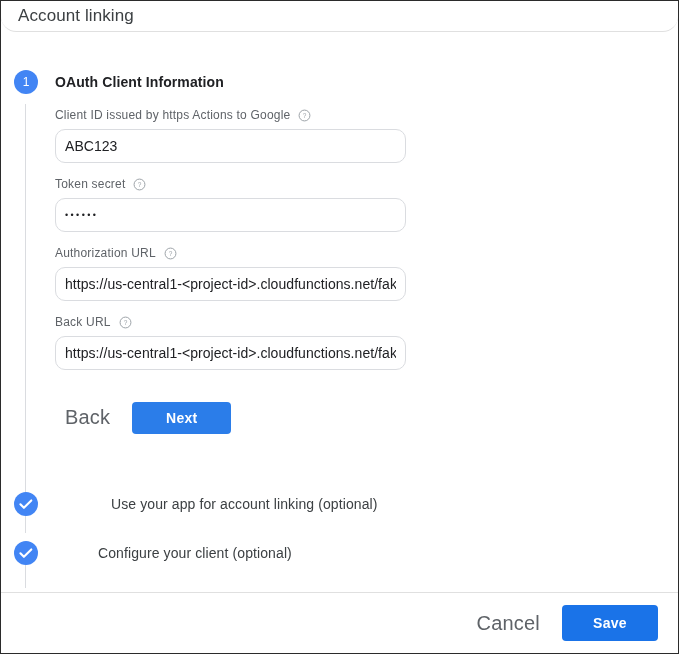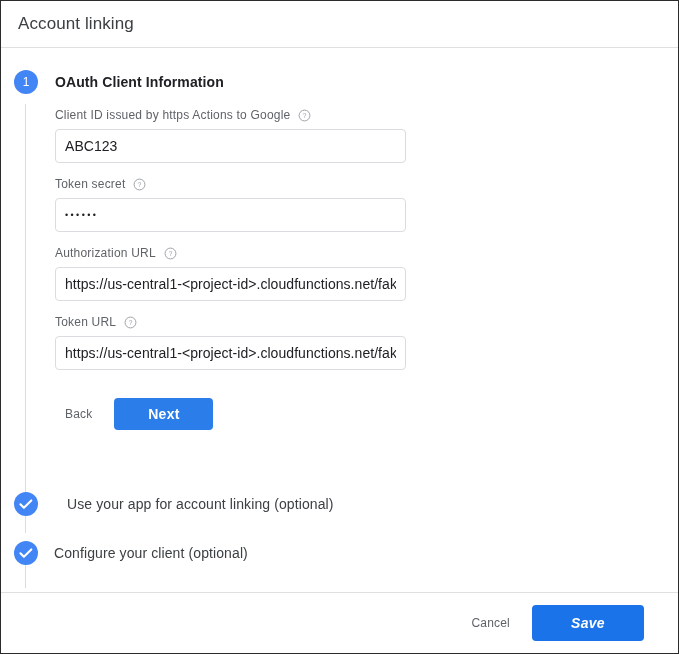--- a/index.html
+++ b/index.html
@@ -20,25 +20,26 @@
     border: 1px solid #2b2b2b;
     background: #ffffff;
     overflow: hidden;
   }
 
   
   .dialog-header {
     position: absolute;
     left: 0; top: 0;
     width: 677px;
-    height: 47px;
+    height: 31px;
     box-sizing: border-box;
     border-bottom: 1px solid #e0e0e0;
     display: flex;
     align-items: center;
+    border-radius: 20px;
   }
   .dialog-title {
     margin-left: 17px;
     font-size: 17px;
     color: #3c4043;
     letter-spacing: .1px;
   }
 
   
   .dialog-body {
@@ -129,21 +130,21 @@
     height: 13px;
     line-height: 1;
   }
   .help-icon svg { display: block; }
 
   .text-input {
     box-sizing: border-box;
     width: 351px;
     height: 32px;
     border: 1px solid #dadce0;
-    border-radius: 4px;
+    border-radius: 10px;
     background: #ffffff;
     font-family: "Liberation Sans", sans-serif;
     font-size: 14px;
     color: #202124;
     padding: 16px 9px;
     outline: none;
     white-space: nowrap;
     overflow: hidden;
     display: flex;
     align-items: center;
@@ -162,21 +163,21 @@
   
   .btn-row {
     display: flex;
     align-items: center;
     padding-top: 14px;
   }
   .btn-text {
     background: none;
     border: none;
     font-family: "Liberation Sans", sans-serif;
-    font-size: 12px;
+    font-size: 20px;
     color: #5f6368;
     padding: 8px 10px;
     cursor: pointer;
     letter-spacing: .2px;
   }
   .btn-primary {
     background: #1a73e8;
     border: none;
     border-radius: 4px;
     color: #ffffff;
@@ -192,41 +193,41 @@
     margin-left: 12px;
     background: #2b7de9;
   }
 
   
   .completed-step {
     position: relative;
     height: 24px;
     display: flex;
     align-items: center;
+    gap: 44px;
   }
 
   
   .dialog-footer {
     position: absolute;
     left: 0;
     top: 591px;
     width: 677px;
     height: 61px;
     box-sizing: border-box;
     border-top: 1px solid #e0e0e0;
     display: flex;
     align-items: center;
     justify-content: flex-end;
-    padding-right: 34px;
+    padding-right: 20px;
   }
   #cancel-button { margin-right: 12px; }
   #save-button {
-    width: 112px;
+    width: 96px;
     height: 36px;
-    font-style: italic;
   }
 </style>
 </head>
 <body>
 
 <div class="frame">
 
   <div class="dialog-header">
     <div class="dialog-title">Account linking</div>
   </div>
@@ -285,21 +286,21 @@
               </svg>
             </span>
           </div>
           <div class="text-input">
             <span class="value">https://us-central1-&lt;project-id&gt;.cloudfunctions.net/fakeAuth</span>
           </div>
         </div>
 
         <div class="field">
           <div class="field-label">
-            <span>Token URL</span>
+            <span>Back URL</span>
             <span class="help-icon">
               <svg width="13" height="13" viewBox="0 0 24 24">
                 <circle cx="12" cy="12" r="10" fill="none" stroke="#9aa0a6" stroke-width="1.8"></circle>
                 <text x="12" y="16.5" text-anchor="middle" font-size="12" font-family="Liberation Sans, sans-serif" fill="#9aa0a6">?</text>
               </svg>
             </span>
           </div>
           <div class="text-input">
             <span class="value">https://us-central1-&lt;project-id&gt;.cloudfunctions.net/fakeToken</span>
           </div>

